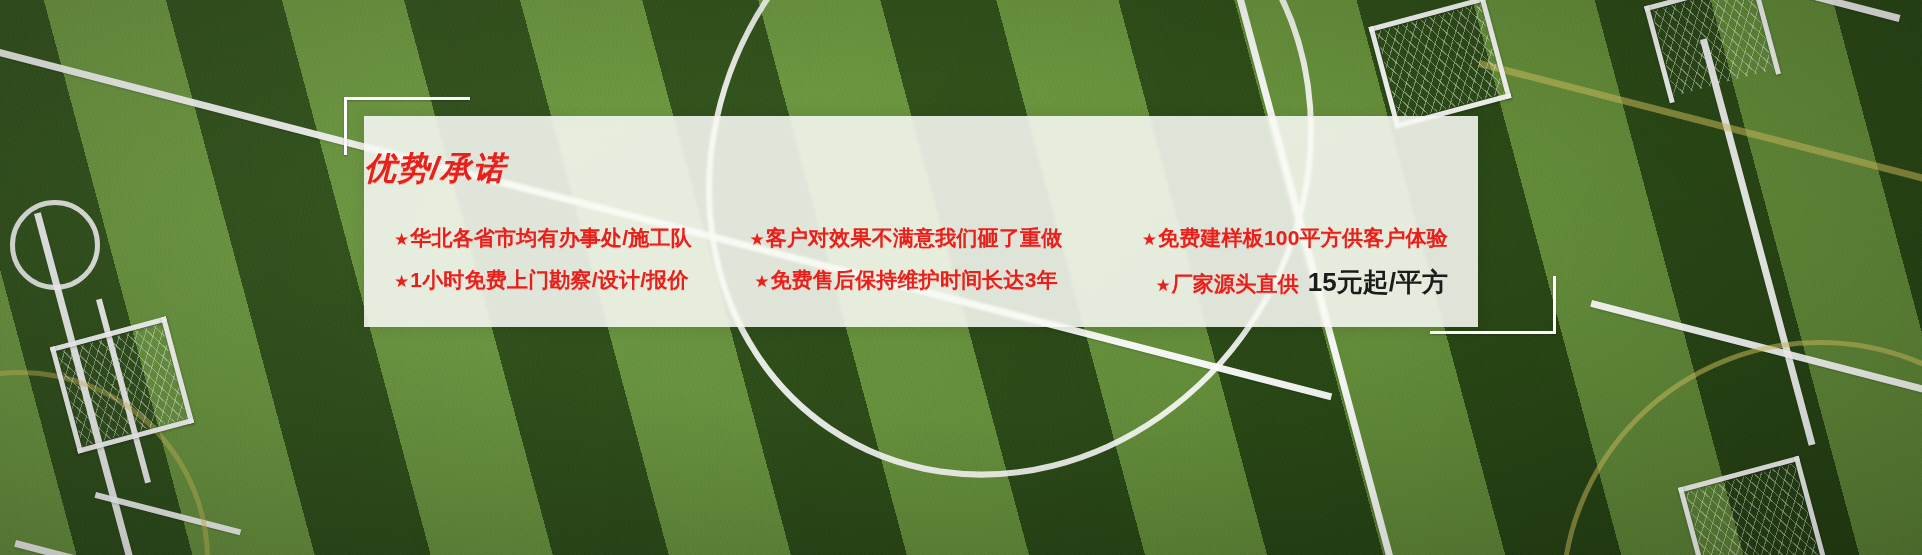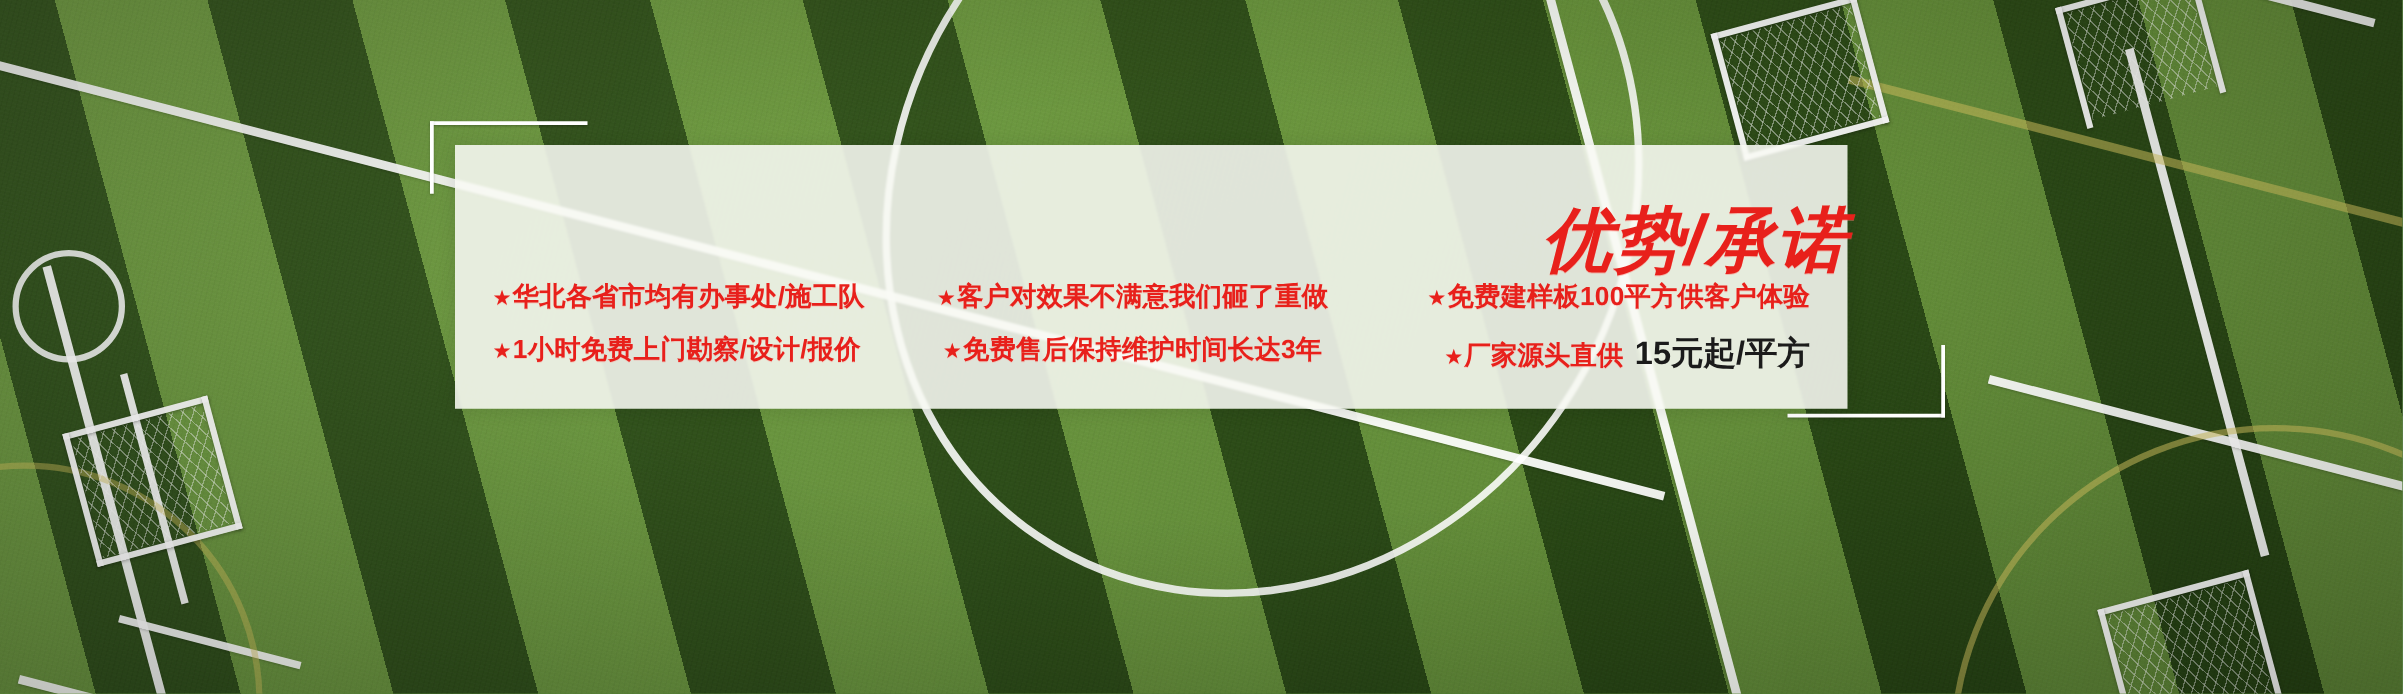--- a/index.html
+++ b/index.html
@@ -128,26 +128,25 @@
   .bracket span{position:absolute;background:#ffffff;box-shadow:0 1px 2px rgba(0,0,0,.25);}
   .br-tl{left:344px;top:97px;}
   .br-tl .h{left:0;top:0;width:126px;height:3px;}
   .br-tl .v{left:0;top:0;width:3px;height:58px;}
   .br-br{left:1430px;top:276px;}
   .br-br .h{left:0;top:55px;width:126px;height:3px;}
   .br-br .v{left:123px;top:0;width:3px;height:58px;}
 
   
   .title{
-    position:absolute;left:0;right:0;top:36px;text-align:right;
-    font-size:56px;font-weight:bold;font-style:italic;
+    position:absolute;left:0;right:0;top:36px;text-align:left;
+    font-size:32px;font-weight:bold;font-style:italic;
     color:#e8201b;letter-spacing:1px;line-height:1;
     text-shadow:0 1px 0 rgba(255,120,110,.45);
     white-space:nowrap;
-    margin-top:12px;
   }
 
   .cols{
     position:absolute;left:0;top:110px;right:0;
     display:flex;justify-content:space-between;align-items:flex-start;
     padding:0 30px;
   }
   .col{display:flex;flex-direction:column;gap:18px;}
   .col.c1{width:300px;align-items:flex-start;}
   .col.c2{width:320px;align-items:center;}

